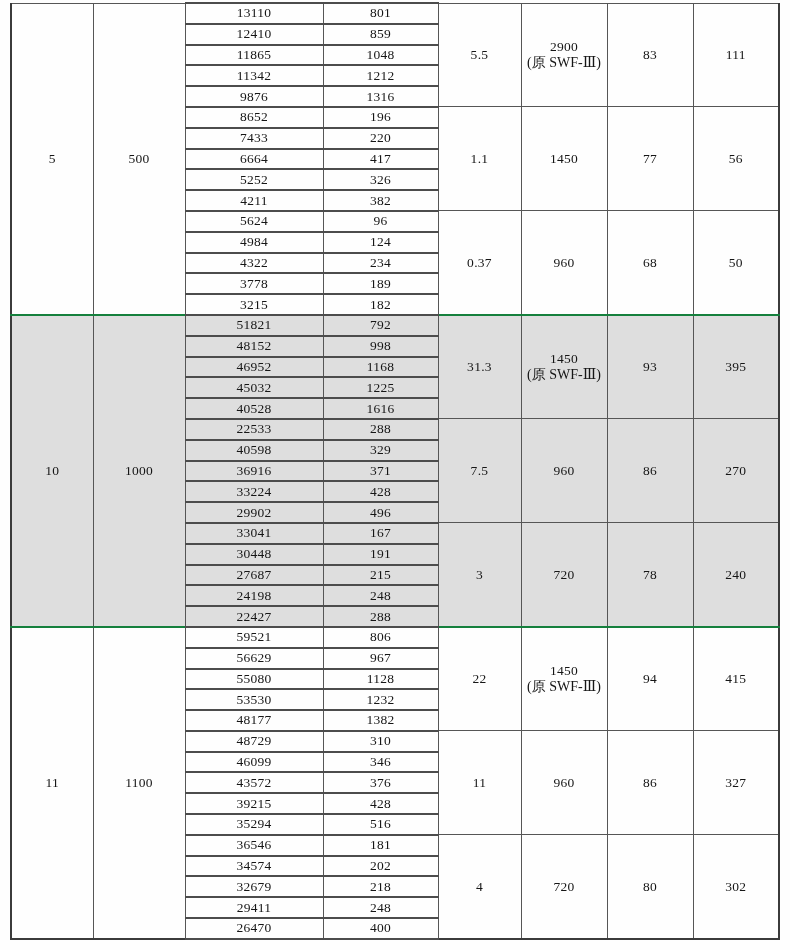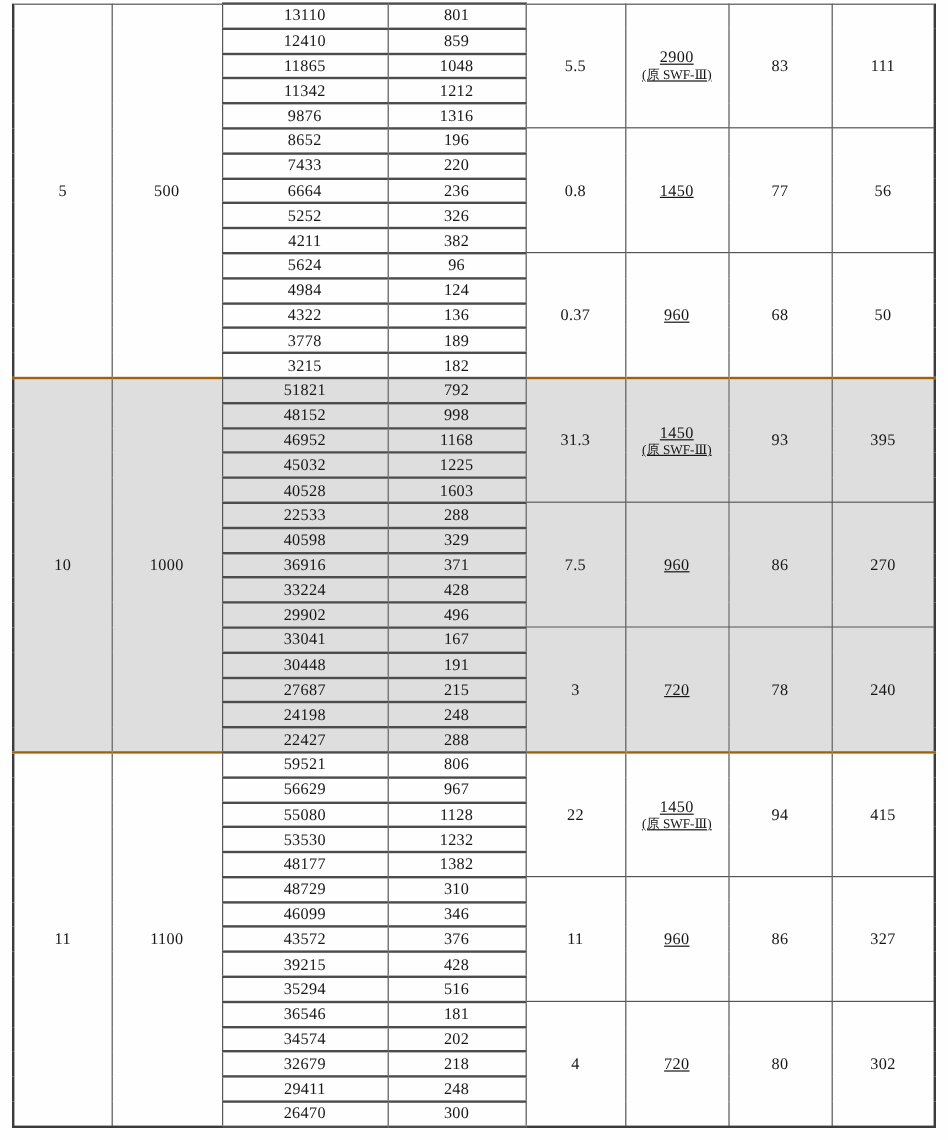--- a/index.html
+++ b/index.html
@@ -37,26 +37,26 @@
     color: #161616;
     letter-spacing: 0.3px;
     overflow: hidden;
   }
   
   table.spec td.cell-flow,
   table.spec td.cell-pressure {
     border-top: 2px solid #4c4c4c;
     border-bottom: 2px solid #4c4c4c;
   }
-  table.spec tr.group-sep td { border-top: 2px solid #a16207; }
+  table.spec tr.group-sep td { border-top: 2px solid #15803d; }
   table.spec td.shaded { background: #dedede; }
-  .speed-wrap { line-height: 1.15; text-decoration: underline; }
+  .speed-wrap { line-height: 1.15; }
   .speed-note {
     display: block;
-    font-size: 11px;
+    font-size: 14px;
     letter-spacing: 0;
     margin-top: 1px;
     white-space: nowrap;
   }
 </style>
 </head>
 <body>
 
 <div class="scan-page">
   <table class="spec">
@@ -95,34 +95,34 @@
           <td class="cell-flow">11342</td>
           <td class="cell-pressure">1212</td>
         </tr>
         <tr>
           <td class="cell-flow">9876</td>
           <td class="cell-pressure">1316</td>
         </tr>
         <tr>
           <td class="cell-flow">8652</td>
           <td class="cell-pressure">196</td>
-          <td class="cell-power" rowspan="5">0.8</td>
+          <td class="cell-power" rowspan="5">1.1</td>
           <td class="cell-speed" rowspan="5">
             <div class="speed-wrap"><span>1450</span></div>
           </td>
           <td class="cell-efficiency" rowspan="5">77</td>
           <td class="cell-weight" rowspan="5">56</td>
         </tr>
         <tr>
           <td class="cell-flow">7433</td>
           <td class="cell-pressure">220</td>
         </tr>
         <tr>
           <td class="cell-flow">6664</td>
-          <td class="cell-pressure">236</td>
+          <td class="cell-pressure">417</td>
         </tr>
         <tr>
           <td class="cell-flow">5252</td>
           <td class="cell-pressure">326</td>
         </tr>
         <tr>
           <td class="cell-flow">4211</td>
           <td class="cell-pressure">382</td>
         </tr>
         <tr>
@@ -134,21 +134,21 @@
           </td>
           <td class="cell-efficiency" rowspan="5">68</td>
           <td class="cell-weight" rowspan="5">50</td>
         </tr>
         <tr>
           <td class="cell-flow">4984</td>
           <td class="cell-pressure">124</td>
         </tr>
         <tr>
           <td class="cell-flow">4322</td>
-          <td class="cell-pressure">136</td>
+          <td class="cell-pressure">234</td>
         </tr>
         <tr>
           <td class="cell-flow">3778</td>
           <td class="cell-pressure">189</td>
         </tr>
         <tr>
           <td class="cell-flow">3215</td>
           <td class="cell-pressure">182</td>
         </tr>
         <tr class="group-sep">
@@ -170,21 +170,21 @@
         <tr>
           <td class="cell-flow shaded">46952</td>
           <td class="cell-pressure shaded">1168</td>
         </tr>
         <tr>
           <td class="cell-flow shaded">45032</td>
           <td class="cell-pressure shaded">1225</td>
         </tr>
         <tr>
           <td class="cell-flow shaded">40528</td>
-          <td class="cell-pressure shaded">1603</td>
+          <td class="cell-pressure shaded">1616</td>
         </tr>
         <tr>
           <td class="cell-flow shaded">22533</td>
           <td class="cell-pressure shaded">288</td>
           <td class="cell-power shaded" rowspan="5">7.5</td>
           <td class="cell-speed shaded" rowspan="5">
             <div class="speed-wrap"><span>960</span></div>
           </td>
           <td class="cell-efficiency shaded" rowspan="5">86</td>
           <td class="cell-weight shaded" rowspan="5">270</td>
@@ -302,17 +302,17 @@
         <tr>
           <td class="cell-flow">32679</td>
           <td class="cell-pressure">218</td>
         </tr>
         <tr>
           <td class="cell-flow">29411</td>
           <td class="cell-pressure">248</td>
         </tr>
         <tr>
           <td class="cell-flow">26470</td>
-          <td class="cell-pressure">300</td>
+          <td class="cell-pressure">400</td>
         </tr>
       </tbody>
   </table>
 </div>
 
 </body></html>

